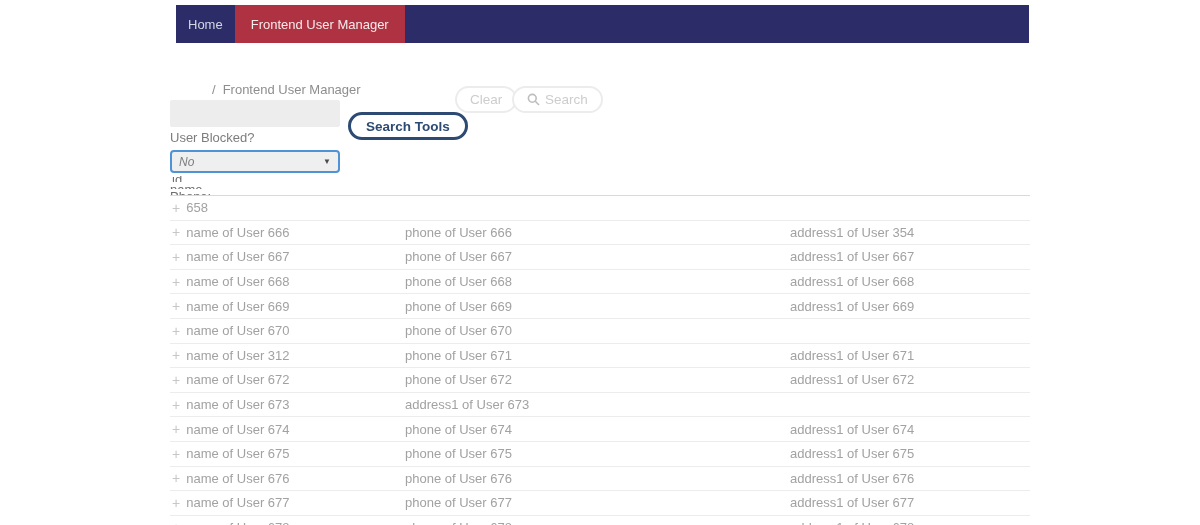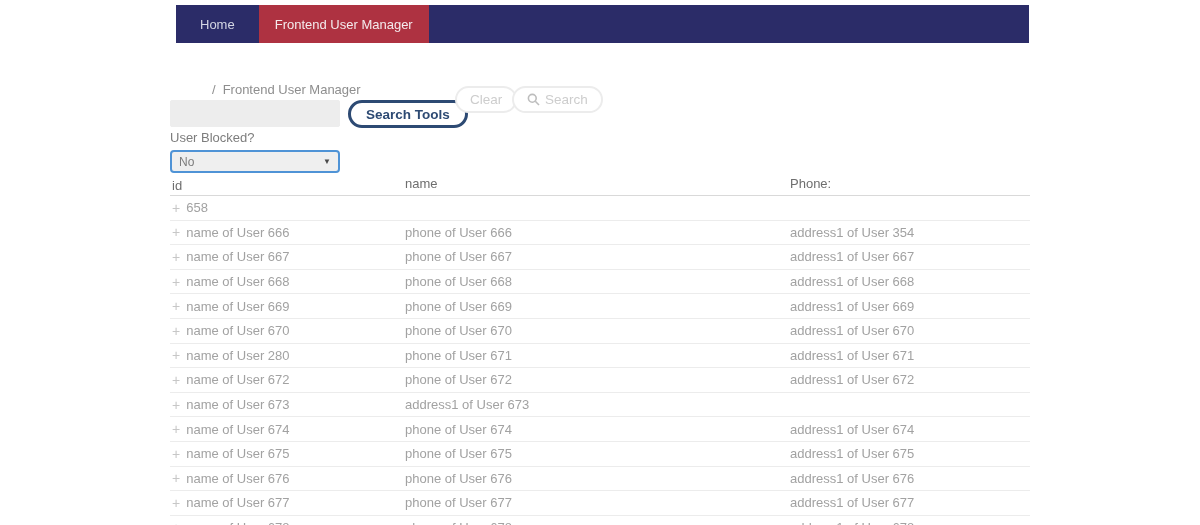--- a/index.html
+++ b/index.html
@@ -9,21 +9,21 @@
     position:relative; width:1200px; height:525px;
     background:#fff; overflow:hidden;
   }
 
   
   .navbar {
     position:absolute; left:176px; top:5px; width:853px; height:38px;
     background:var(--nav-bg,#2b2c68); display:flex; align-items:stretch;
   }
   .nav-tab {
-    display:flex; align-items:center; padding:0 24px;
+    display:flex; align-items:center; padding:0 12px;
     font-size:13px; color:#d4d6e4; cursor:pointer; white-space:nowrap;
   }
   .nav-tab.active {
     background:var(--accent-red,#ae3241); color:#f4ebed; padding:0 16px;
   }
 
   
   .breadcrumb {
     position:absolute; left:212px; top:82px; font-size:13px; color:#8e8e8e;
   }
@@ -37,45 +37,46 @@
   }
   .pill {
     position:absolute; top:100px; height:28px; border-radius:15px;
     background:#fff; font-size:13.5px; display:inline-flex; align-items:center;
     cursor:pointer; white-space:nowrap;
   }
   .btn-tools {
     left:348px; padding:0 15px;
     border:3px solid var(--tools-border,#2d4a73); color:var(--tools-border,#2d4a73);
     font-weight:bold;
+    margin-top:12px;
   }
   .btn-muted {
     top:86px; height:27px; border:2px solid #ececec; color:#cdcdcd; padding:0 13px;
   }
   .btn-clear { left:455px; }
   .btn-search { left:512px; }
   .btn-search svg { margin-right:5px; }
 
   
   .filter-label {
     position:absolute; left:170px; top:130px; font-size:13px; color:#7d7d7d;
   }
   .select {
     position:absolute; left:170px; top:150px; width:170px; height:23px;
     border:2px solid var(--select-border,#4f93d6); border-radius:4px;
     background:#efefef; display:flex; align-items:center; justify-content:space-between;
-    padding:0 7px; font-size:12px; color:#7d7d7d; cursor:pointer;
+    padding:0 7px; font-size:12px; color:#7d7d7d; cursor:pointer;font-style:italic;
   }
   .select .caret { font-size:8px; color:#4a4a4a; }
 
   
   .table { position:absolute; left:170px; top:176px; width:860px; }
   .thead {
     display:flex; height:20px; border-bottom:1px solid #d9d9d9;
-    font-size:13px; color:#6e6e6e;
+    font-size:13px; color:#6e6e6e;flex-direction:column;
   }
   .trow {
     display:flex; height:24.6px; align-items:center;
     border-bottom:1px solid #ececec; font-size:13px; color:#a2a2a2;
   }
   .cell { overflow:hidden; white-space:nowrap; }
   .c-id    { width:235px; padding-left:2px; display:flex; align-items:center; }
   .c-name  { width:385px; }
   .c-phone { width:240px; }
   .plus {
@@ -167,26 +168,25 @@
           </div>
           <div class="cell c-name">phone of User 669</div>
           <div class="cell c-phone">address1 of User 669</div>
         </div>
         <div class="trow">
           <div class="cell c-id">
             <span class="plus">+</span>
             <span>name of User 670</span>
           </div>
           <div class="cell c-name">phone of User 670</div>
-          <div class="cell c-phone">address1 of User 670</div>
-        </div>
-        <div class="trow">
-          <div class="cell c-id">
-            <span class="plus">+</span>
-            <span>name of User 280</span>
+        </div>
+        <div class="trow">
+          <div class="cell c-id">
+            <span class="plus">+</span>
+            <span>name of User 312</span>
           </div>
           <div class="cell c-name">phone of User 671</div>
           <div class="cell c-phone">address1 of User 671</div>
         </div>
         <div class="trow">
           <div class="cell c-id">
             <span class="plus">+</span>
             <span>name of User 672</span>
           </div>
           <div class="cell c-name">phone of User 672</div>

